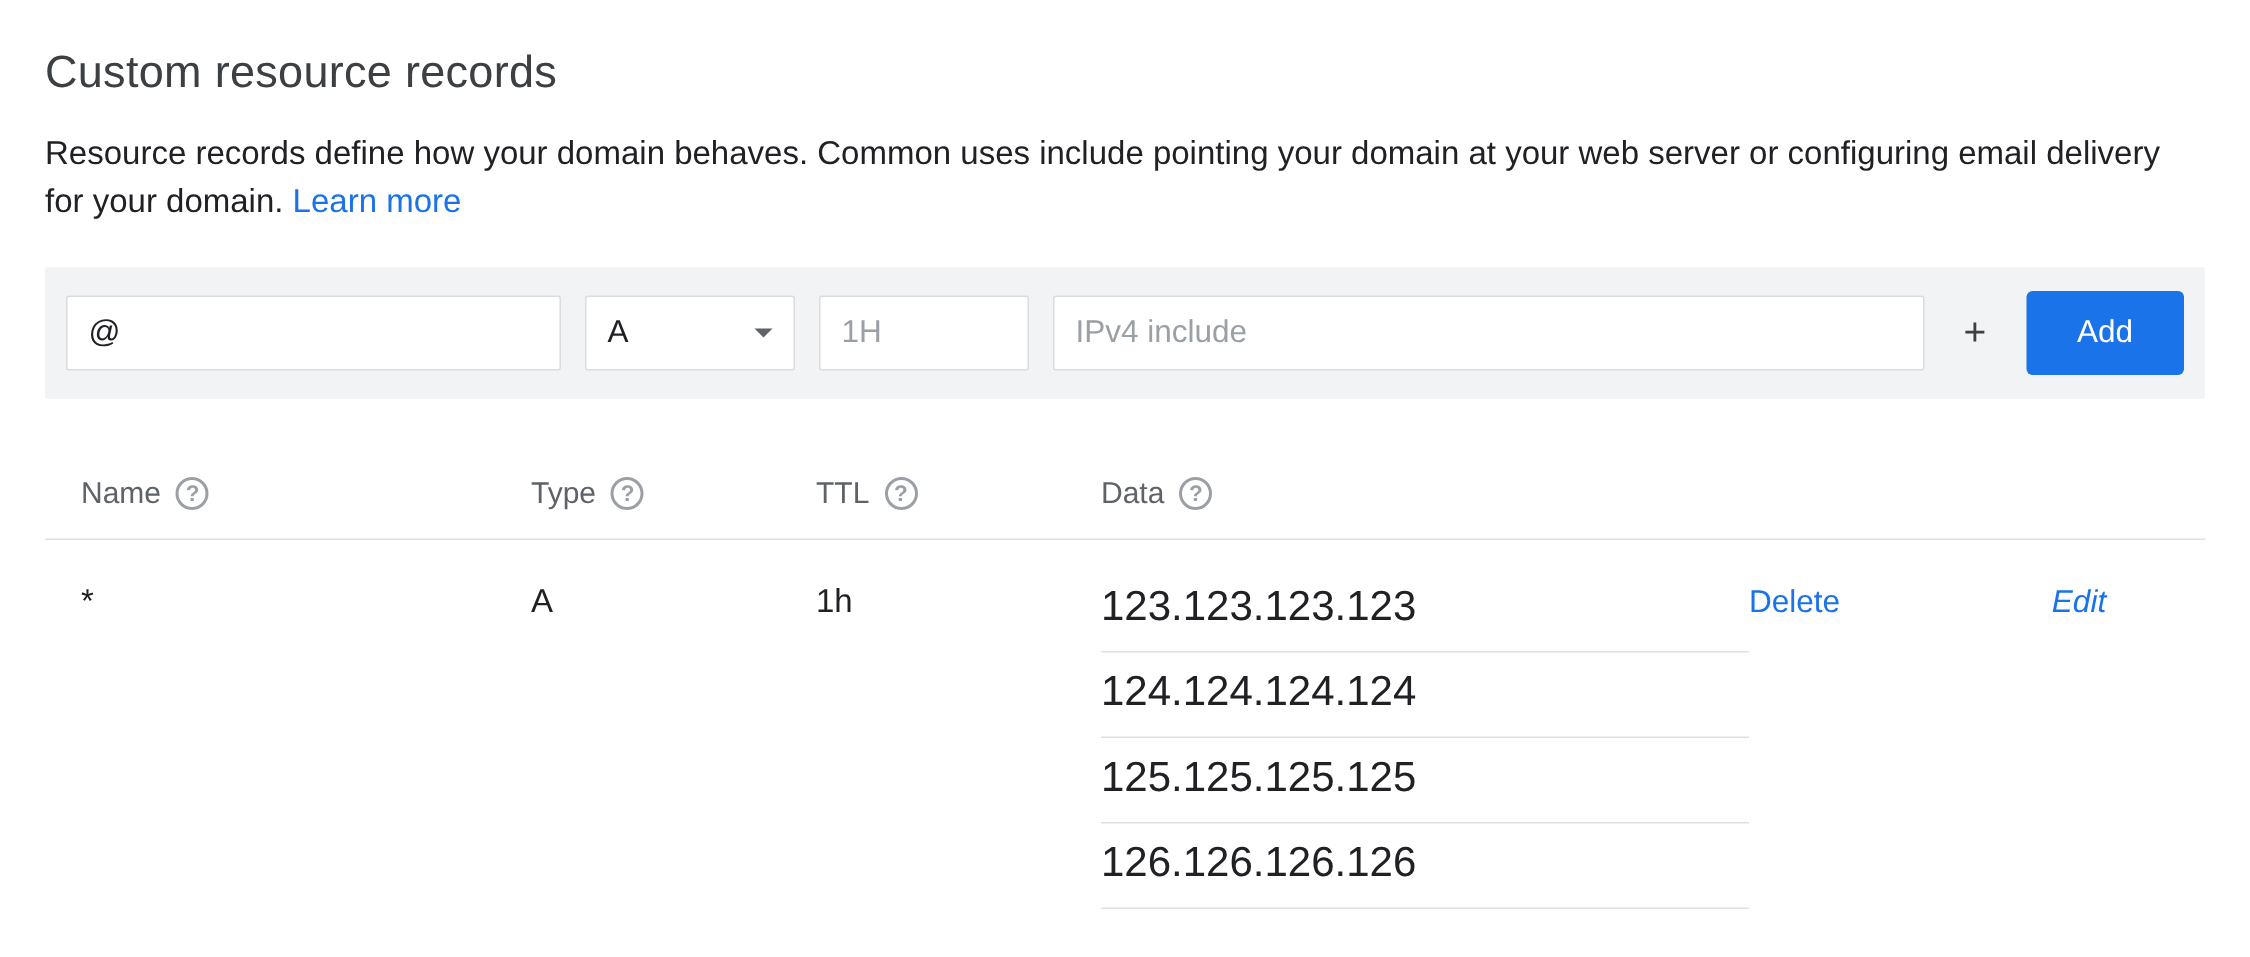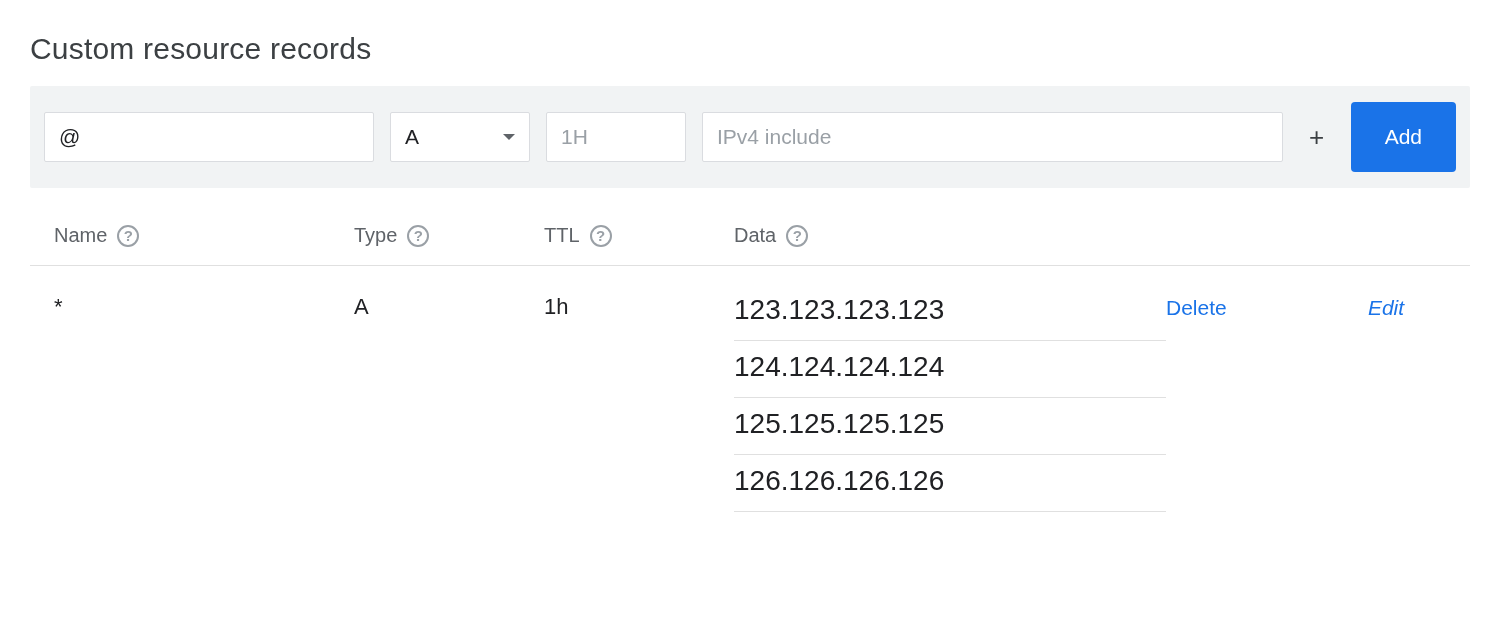--- a/index.html
+++ b/index.html
@@ -76,21 +76,21 @@
     cursor: pointer;
     user-select: none;
   }
   .add-btn {
     background: #1a73e8;
     color: #fff;
     font-size: 21px;
     font-weight: 500;
     border: none;
     border-radius: 4px;
-    height: 70px;
+    height: 56px;
     padding: 0 34px;
     cursor: pointer;
   }
 
   
   .table-wrap { margin-top: 36px; }
   .thead, .trow {
     display: grid;
     grid-template-columns: 300px 190px 190px 1fr 160px 120px;
     align-items: start;
@@ -100,20 +100,21 @@
     padding-bottom: 18px;
     border-bottom: 1px solid #e0e0e0;
   }
   .th {
     display: flex;
     align-items: center;
     gap: 10px;
     color: #5f6368;
     font-size: 20px;
     font-weight: 500;
+    margin-top: 16px;
   }
   .help-icon {
     width: 22px; height: 22px;
     border: 2px solid #9aa0a6;
     border-radius: 50%;
     display: inline-flex;
     align-items: center;
     justify-content: center;
     font-size: 15px;
     font-weight: 700;
@@ -141,20 +142,23 @@
   }
   .action.edit { text-align: center; font-style: italic; }
 </style>
 </head>
 <body>
 
 <div class="page">
 
   <h2 class="title">Custom resource records</h2>
 
+  <p class="description">
+    <span>Resource records define how your domain behaves. Common uses include pointing your domain at your web server or configuring email delivery for your domain. </span><a href="#">Learn more</a>
+  </p>
 
   <div class="form-bar">
     <div class="field name-field">
       <span>@</span>
     </div>
     <div class="field type-field">
       <span>A</span>
       <span class="caret"></span>
     </div>
     <div class="field ttl-field">

